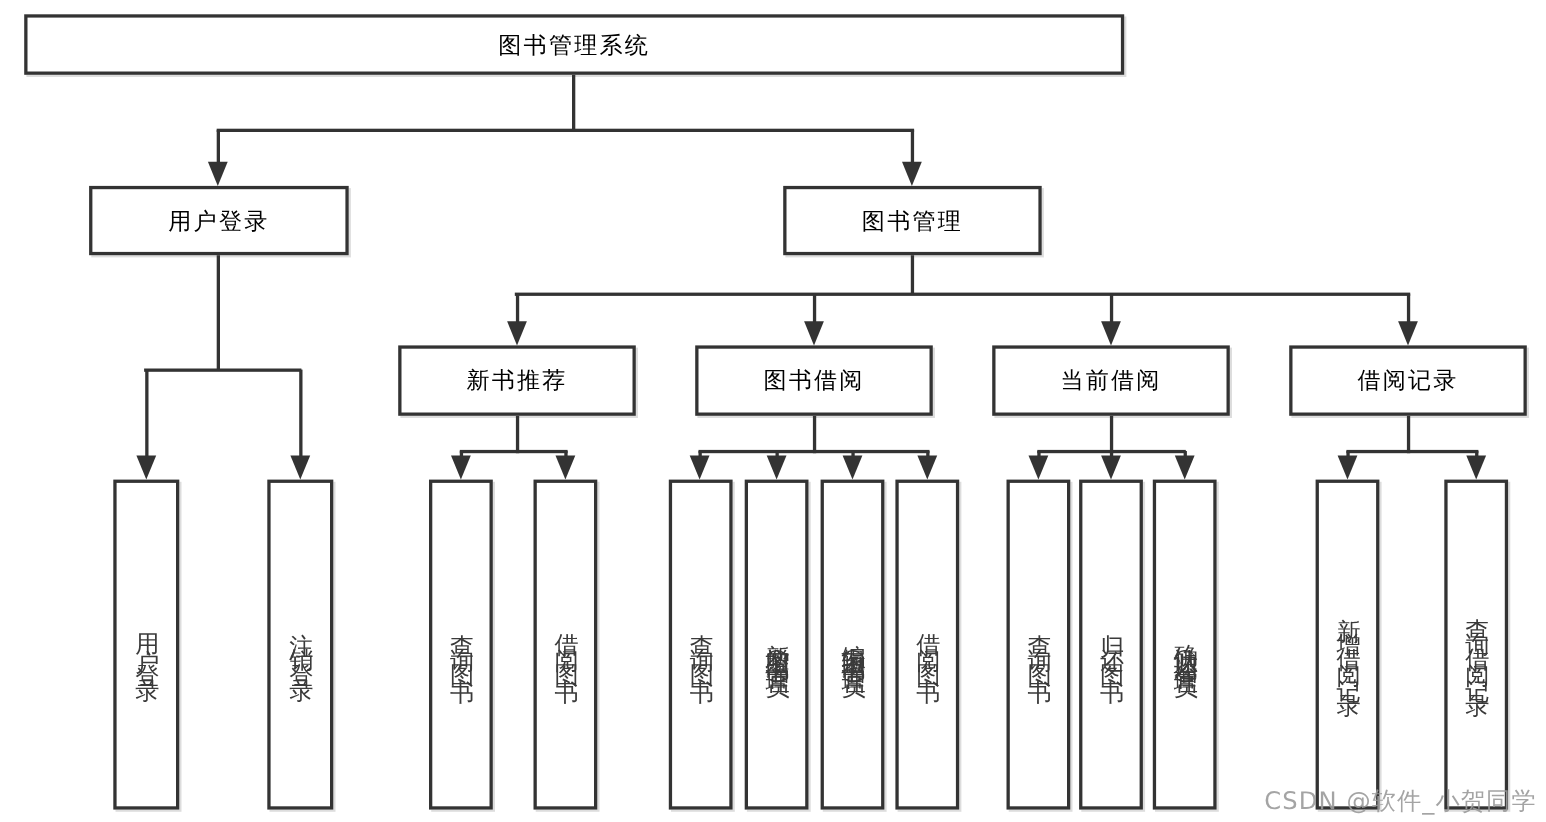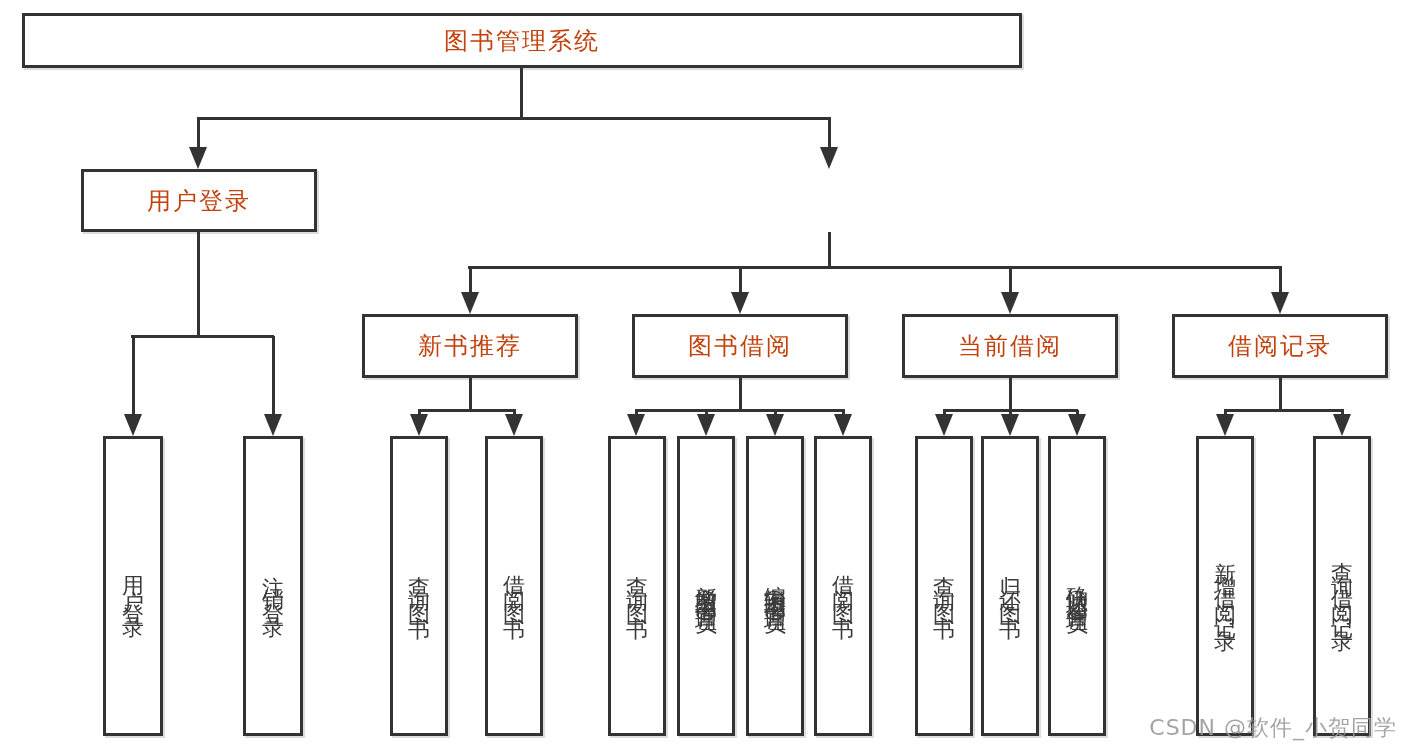--- a/index.html
+++ b/index.html
@@ -17,23 +17,23 @@
     position: absolute;
     border: 3px solid #333333;
     background: #ffffff;
     display: flex;
     align-items: center;
     justify-content: center;
     color: #3a3a3a;
     box-shadow: 2px 2px 0 rgba(120,120,120,0.25);
   }
   .hlabel {
-    font-size: 24px;
+    font-size: 21px;
     letter-spacing: 2px;
-    color: #c2410c;
+    color: #000000;
     white-space: nowrap;
   }
   .vtext {
     writing-mode: vertical-rl;
     text-orientation: mixed;
     font-size: 22px;
     letter-spacing: 14px;
     color: #3a3a3a;
     line-height: 1;
   }
@@ -66,20 +66,23 @@
 
 <div class="canvas">
 
   <div class="box" style="left:22px; top:13px; width:1000px; height:55px;">
     <span class="hlabel">图书管理系统</span>
   </div>
 
   <div class="box" style="left:81px; top:169px; width:236px; height:63px;">
     <span class="hlabel">用户登录</span>
   </div>
+  <div class="box" style="left:712px; top:169px; width:235px; height:63px;">
+    <span class="hlabel">图书管理</span>
+  </div>
 
   <div class="box" style="left:632px; top:314px; width:216px; height:64px;">
     <span class="hlabel">图书借阅</span>
   </div>
   <div class="box" style="left:362px; top:314px; width:216px; height:64px;">
     <span class="hlabel">新书推荐</span>
   </div>
   <div class="box" style="left:1172px; top:314px; width:216px; height:64px;">
     <span class="hlabel">借阅记录</span>
   </div>

